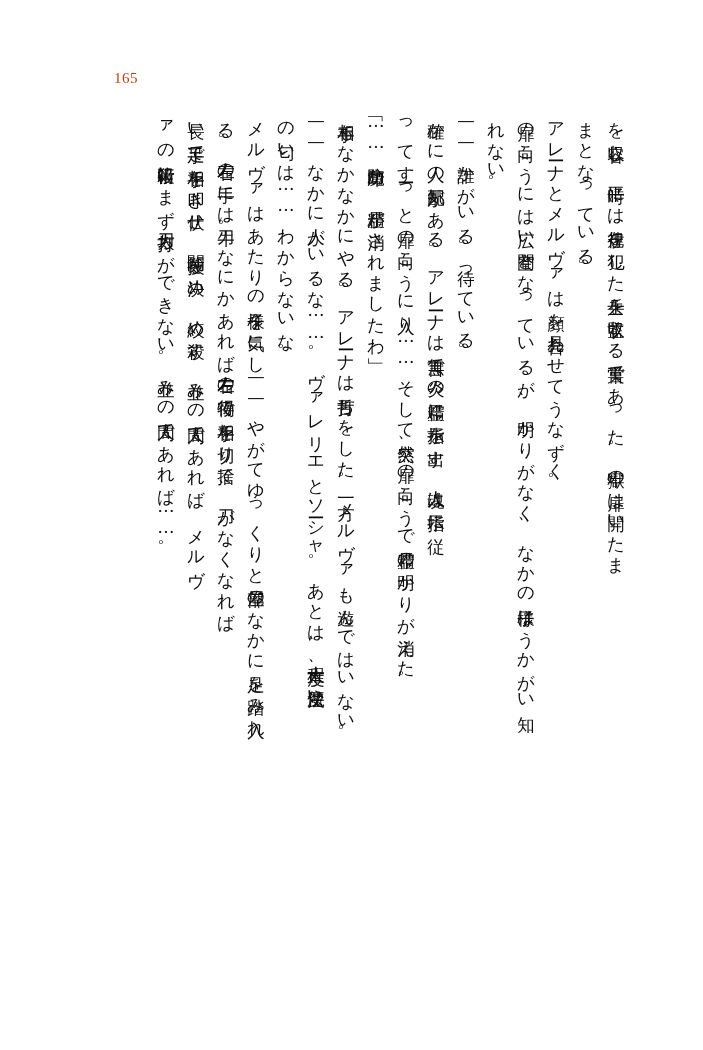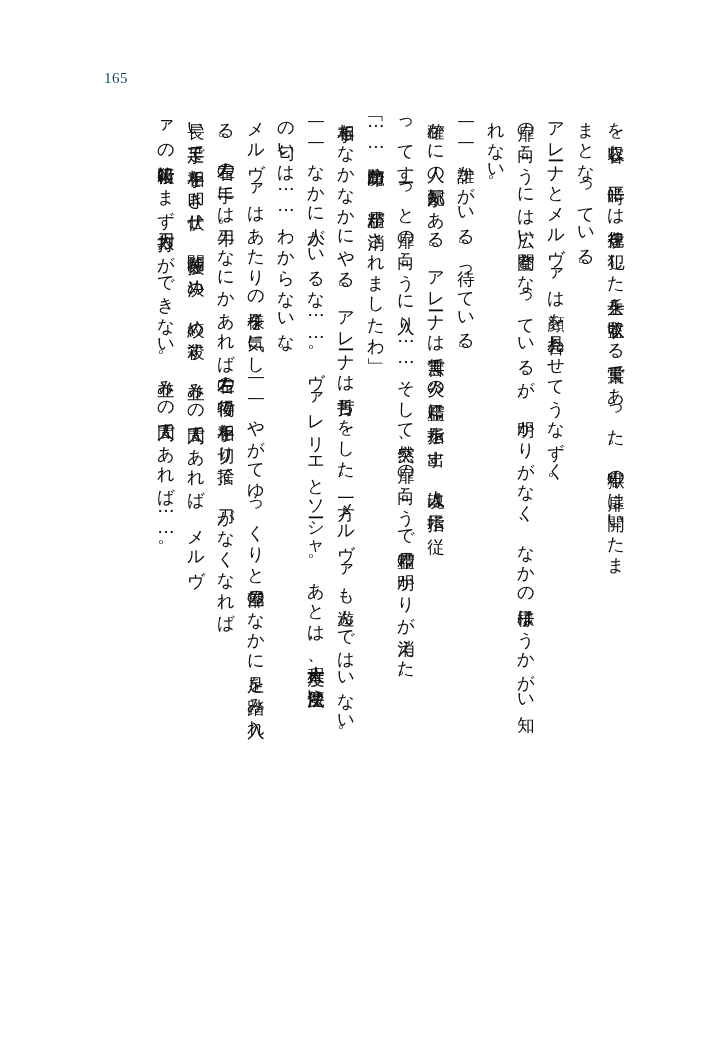--- a/index.html
+++ b/index.html
@@ -14,24 +14,24 @@
   .page {
     position: relative;
     width: 703px;
     height: 1050px;
     background: #ffffff;
     overflow: hidden;
   }
   .page-number {
     position: absolute;
     top: 70px;
-    left: 104px;
+    left: 114px;
     font-size: 15px;
     font-family: "Liberation Serif", "DejaVu Serif", serif;
-    color: #0c4a6e;
+    color: #c2410c;
     letter-spacing: 0.5px;
   }
   .body-text {
     position: absolute;
     top: 110px;
     right: 72px;
     height: 880px;
     width: 560px;
     display: flex;
     flex-direction: row-reverse;

